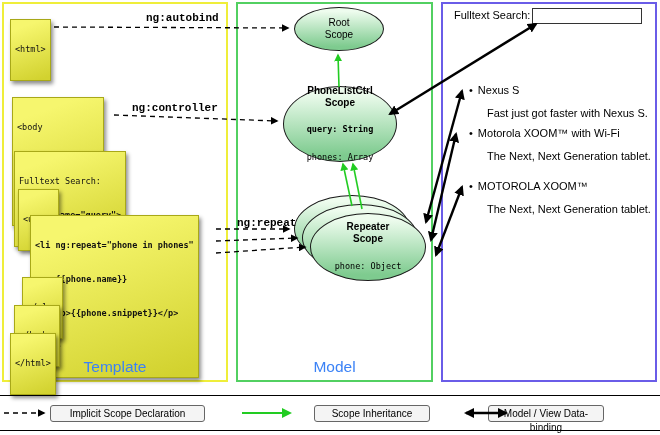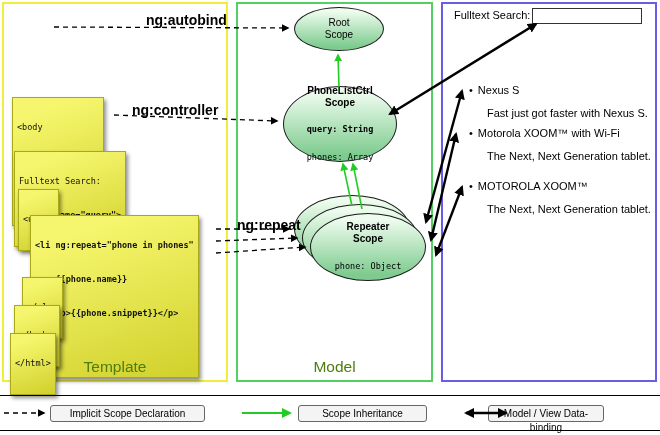--- a/index.html
+++ b/index.html
@@ -4,40 +4,40 @@
 <style>
   * { margin:0; padding:0; box-sizing:border-box; }
   html,body { background:#fff; font-family:"Liberation Sans", sans-serif; }
   .canvas { position:relative; width:660px; height:435px; background:#fff; overflow:hidden; }
 
   .panel { position:absolute; top:2px; height:380px; background:#fff; }
   .panel-template { left:2px;   width:226px; border:2px solid #efee3a; }
   .panel-model    { left:236px; width:197px; border:2px solid #52d061; }
   .panel-view     { left:441px; width:216px; border:2px solid #6a5ce8; }
   .panel-label { position:absolute; bottom:4px; left:0; right:0; text-align:center;
-                 font-size:15.5px; color:#4d7c0f; }
+                 font-size:15.5px; color:#3b82f6; }
 
   .code-box { position:absolute; font-family:"DejaVu Sans Mono", monospace;
               font-size:8.5px; line-height:1.32; white-space:pre; color:#111;
               background:linear-gradient(160deg,#f6f66e 15%,#d2d22f 95%);
               border:1px solid #a8a818; box-shadow:2px 3px 4px rgba(0,0,0,.45);
               padding:2px 4px; }
   .cb-bold { font-weight:bold; }
 
   .ellipse { position:absolute; border:1.5px solid #1a1a1a; border-radius:50%;
              background:linear-gradient(to bottom,#eefcee 8%,#7ecb8f 92%);
              display:flex; flex-direction:column; align-items:center; justify-content:center;
              text-align:center; }
   .scope-title { font-size:10px; line-height:1.18; color:#000; }
   .bold { font-weight:bold; }
   .scope-prop { font-family:"DejaVu Sans Mono", monospace; font-size:8.5px; line-height:1.35; color:#000;margin-top:16px; }
   .prop-gap { margin-top:16px; }
 
-  .arrow-label { position:absolute; font-family:Liberation Sans, sans-serif;
-                 font-size:14px; font-weight:bold; color:#000; white-space:nowrap; z-index:6; }
+  .arrow-label { position:absolute; font-family:Liberation Mono, monospace;
+                 font-size:11px; font-weight:bold; color:#000; white-space:nowrap; z-index:6; }
 
   .view-line { position:absolute; font-size:11px; color:#000; white-space:nowrap; }
   .bullet { margin-right:5px; }
   .view-search-input { position:absolute; left:89px; top:4px; width:110px; height:16px;
                        border:1.5px solid #333; background:#fff; font-size:10px; padding:0 3px; }
 
   .arrows { position:absolute; left:0; top:0; width:660px; height:435px;
             pointer-events:none; z-index:5; }
   .dash   { stroke:#000; stroke-width:1.3; stroke-dasharray:5 4; }
   .green  { stroke:#22cc22; stroke-width:1.6; }
@@ -48,20 +48,23 @@
   .legend-box { position:absolute; height:17px; background:#f4f4f4; border:1px solid #666;
                 border-radius:3px; font-size:10px; line-height:14px; text-align:center;
                 padding-top:1px; color:#000; }
 </style>
 </head>
 <body>
 
 <div class="canvas">
 
   <div class="panel panel-template">
+    <div class="code-box" style="left:6px;top:15px">
+      <div>&lt;html&gt;</div>
+    </div>
     <div class="code-box" style="left:8px;top:93px">
       <div>&lt;body</div>
       <div class="cb-bold">ng:controller=</div>
       <div class="cb-bold">"PhoneListCtrl"&gt;</div>
     </div>
     <div class="code-box" style="left:10px;top:147px">
       <div>Fulltext Search:</div>
       <div class="cb-bold">&lt;input name="query"&gt;</div>
     </div>
     <div class="code-box" style="left:14px;top:185px">
@@ -159,17 +162,17 @@
     <line class="bind" x1="431" y1="240" x2="456" y2="134" marker-start="url(#ahb)" marker-end="url(#ahb)"></line>
     <line class="bind" x1="436" y1="255" x2="462" y2="187" marker-start="url(#ahb)" marker-end="url(#ahb)"></line>
 
     <line class="dash" x1="4" y1="413" x2="44" y2="413" marker-end="url(#ah)"></line>
     <line class="greenw" x1="242" y1="413" x2="290" y2="413" marker-end="url(#ahg)"></line>
     <line class="bind" x1="466" y1="413" x2="506" y2="413" marker-start="url(#ahb)" marker-end="url(#ahb)"></line>
   </svg>
 
   <div class="hline" style="top:395px"></div>
   <div class="legend-box" style="left:50px;top:405px;width:155px">Implicit Scope Declaration</div>
-  <div class="legend-box" style="left:298px;top:405px;width:129px">Scope Inheritance</div>
+  <div class="legend-box" style="left:314px;top:405px;width:116px">Scope Inheritance</div>
   <div class="legend-box" style="left:488px;top:405px;width:116px">Model / View Data-binding</div>
   <div class="hline" style="top:430px"></div>
 
 </div>
 
 </body></html>

